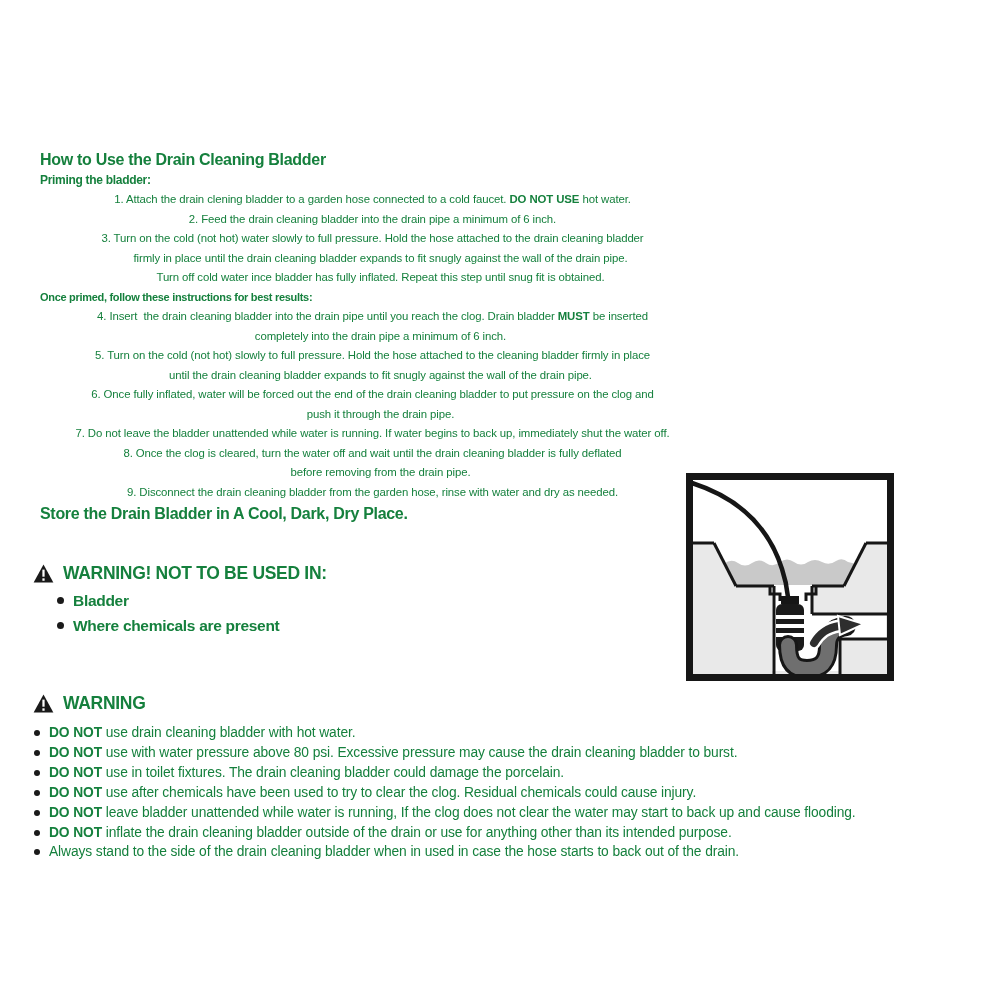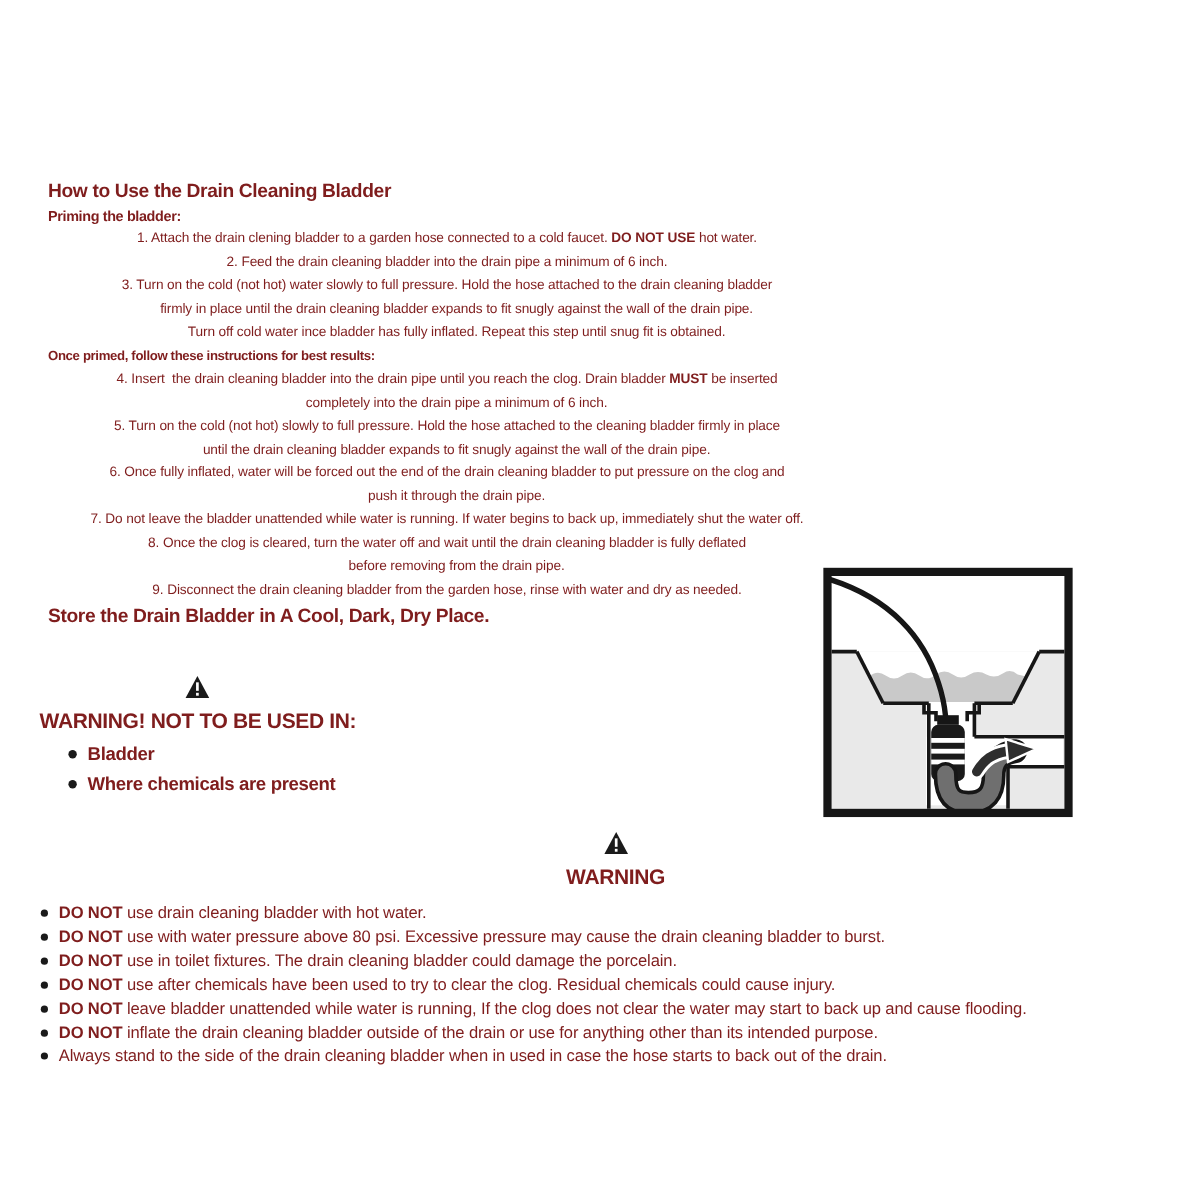--- a/index.html
+++ b/index.html
@@ -1,28 +1,28 @@
 <!DOCTYPE html>
 <html><head>
 <meta charset="utf-8">
 <style>
   html,body{margin:0;padding:0;background:#fff;}
   .page{position:relative;width:1000px;height:1000px;background:#ffffff;overflow:hidden;
-        font-family:"Liberation Sans",sans-serif;color:#7f1d1d;}
+        font-family:"Liberation Sans",sans-serif;color:#15803d;}
   
   .instructions{position:absolute;left:40px;top:149px;width:665px;}
   .title{font-size:16px;font-weight:bold;line-height:22px;letter-spacing:-0.3px;margin:0;}
   .subhead{font-size:12px;font-weight:bold;line-height:19px;letter-spacing:-0.3px;margin:0;}
   .oncehead{font-size:11px;font-weight:bold;line-height:19.5px;letter-spacing:-0.3px;margin:0;}
   .steps{font-size:11.4px;line-height:19.5px;letter-spacing:-0.1px;}
   .step{white-space:pre;padding-left:16px;text-indent:-16px;text-align:center;}
   .store{font-size:16px;font-weight:bold;line-height:22px;letter-spacing:-0.3px;margin:1px 0 0 0;}
   
   .warn-usage{position:absolute;left:33px;top:563px;}
-  .whead{display:flex;align-items:center;gap:9px;font-size:17.5px;font-weight:bold;letter-spacing:-0.3px;flex-direction:column;}
+  .whead{display:flex;align-items:center;gap:9px;font-size:17.5px;font-weight:bold;letter-spacing:-0.3px;}
   .tri{display:inline-block;line-height:0;}
   .usage-list{margin:4px 0 0 24px;}
   .usage-item{display:flex;align-items:center;gap:9px;font-size:15.5px;font-weight:bold;line-height:25px;letter-spacing:-0.3px;}
   .usage-item::before{content:"";width:7px;height:7px;border-radius:50%;background:#1a1a1a;flex:0 0 auto;}
   .warn2{position:absolute;left:33px;top:657px;width:960px;margin-top:36px;}
   .wbullets{margin-top:9px;}
   .wbullet{position:relative;padding-left:16px;font-size:13.8px;line-height:19.9px;letter-spacing:-0.1px;white-space:nowrap;}
   .wbullet::before{content:"";position:absolute;left:1px;top:7px;width:6px;height:6px;border-radius:50%;background:#1a1a1a;}
   
   .diagram{position:absolute;left:686px;top:473px;width:208px;height:208px;margin:0;}

